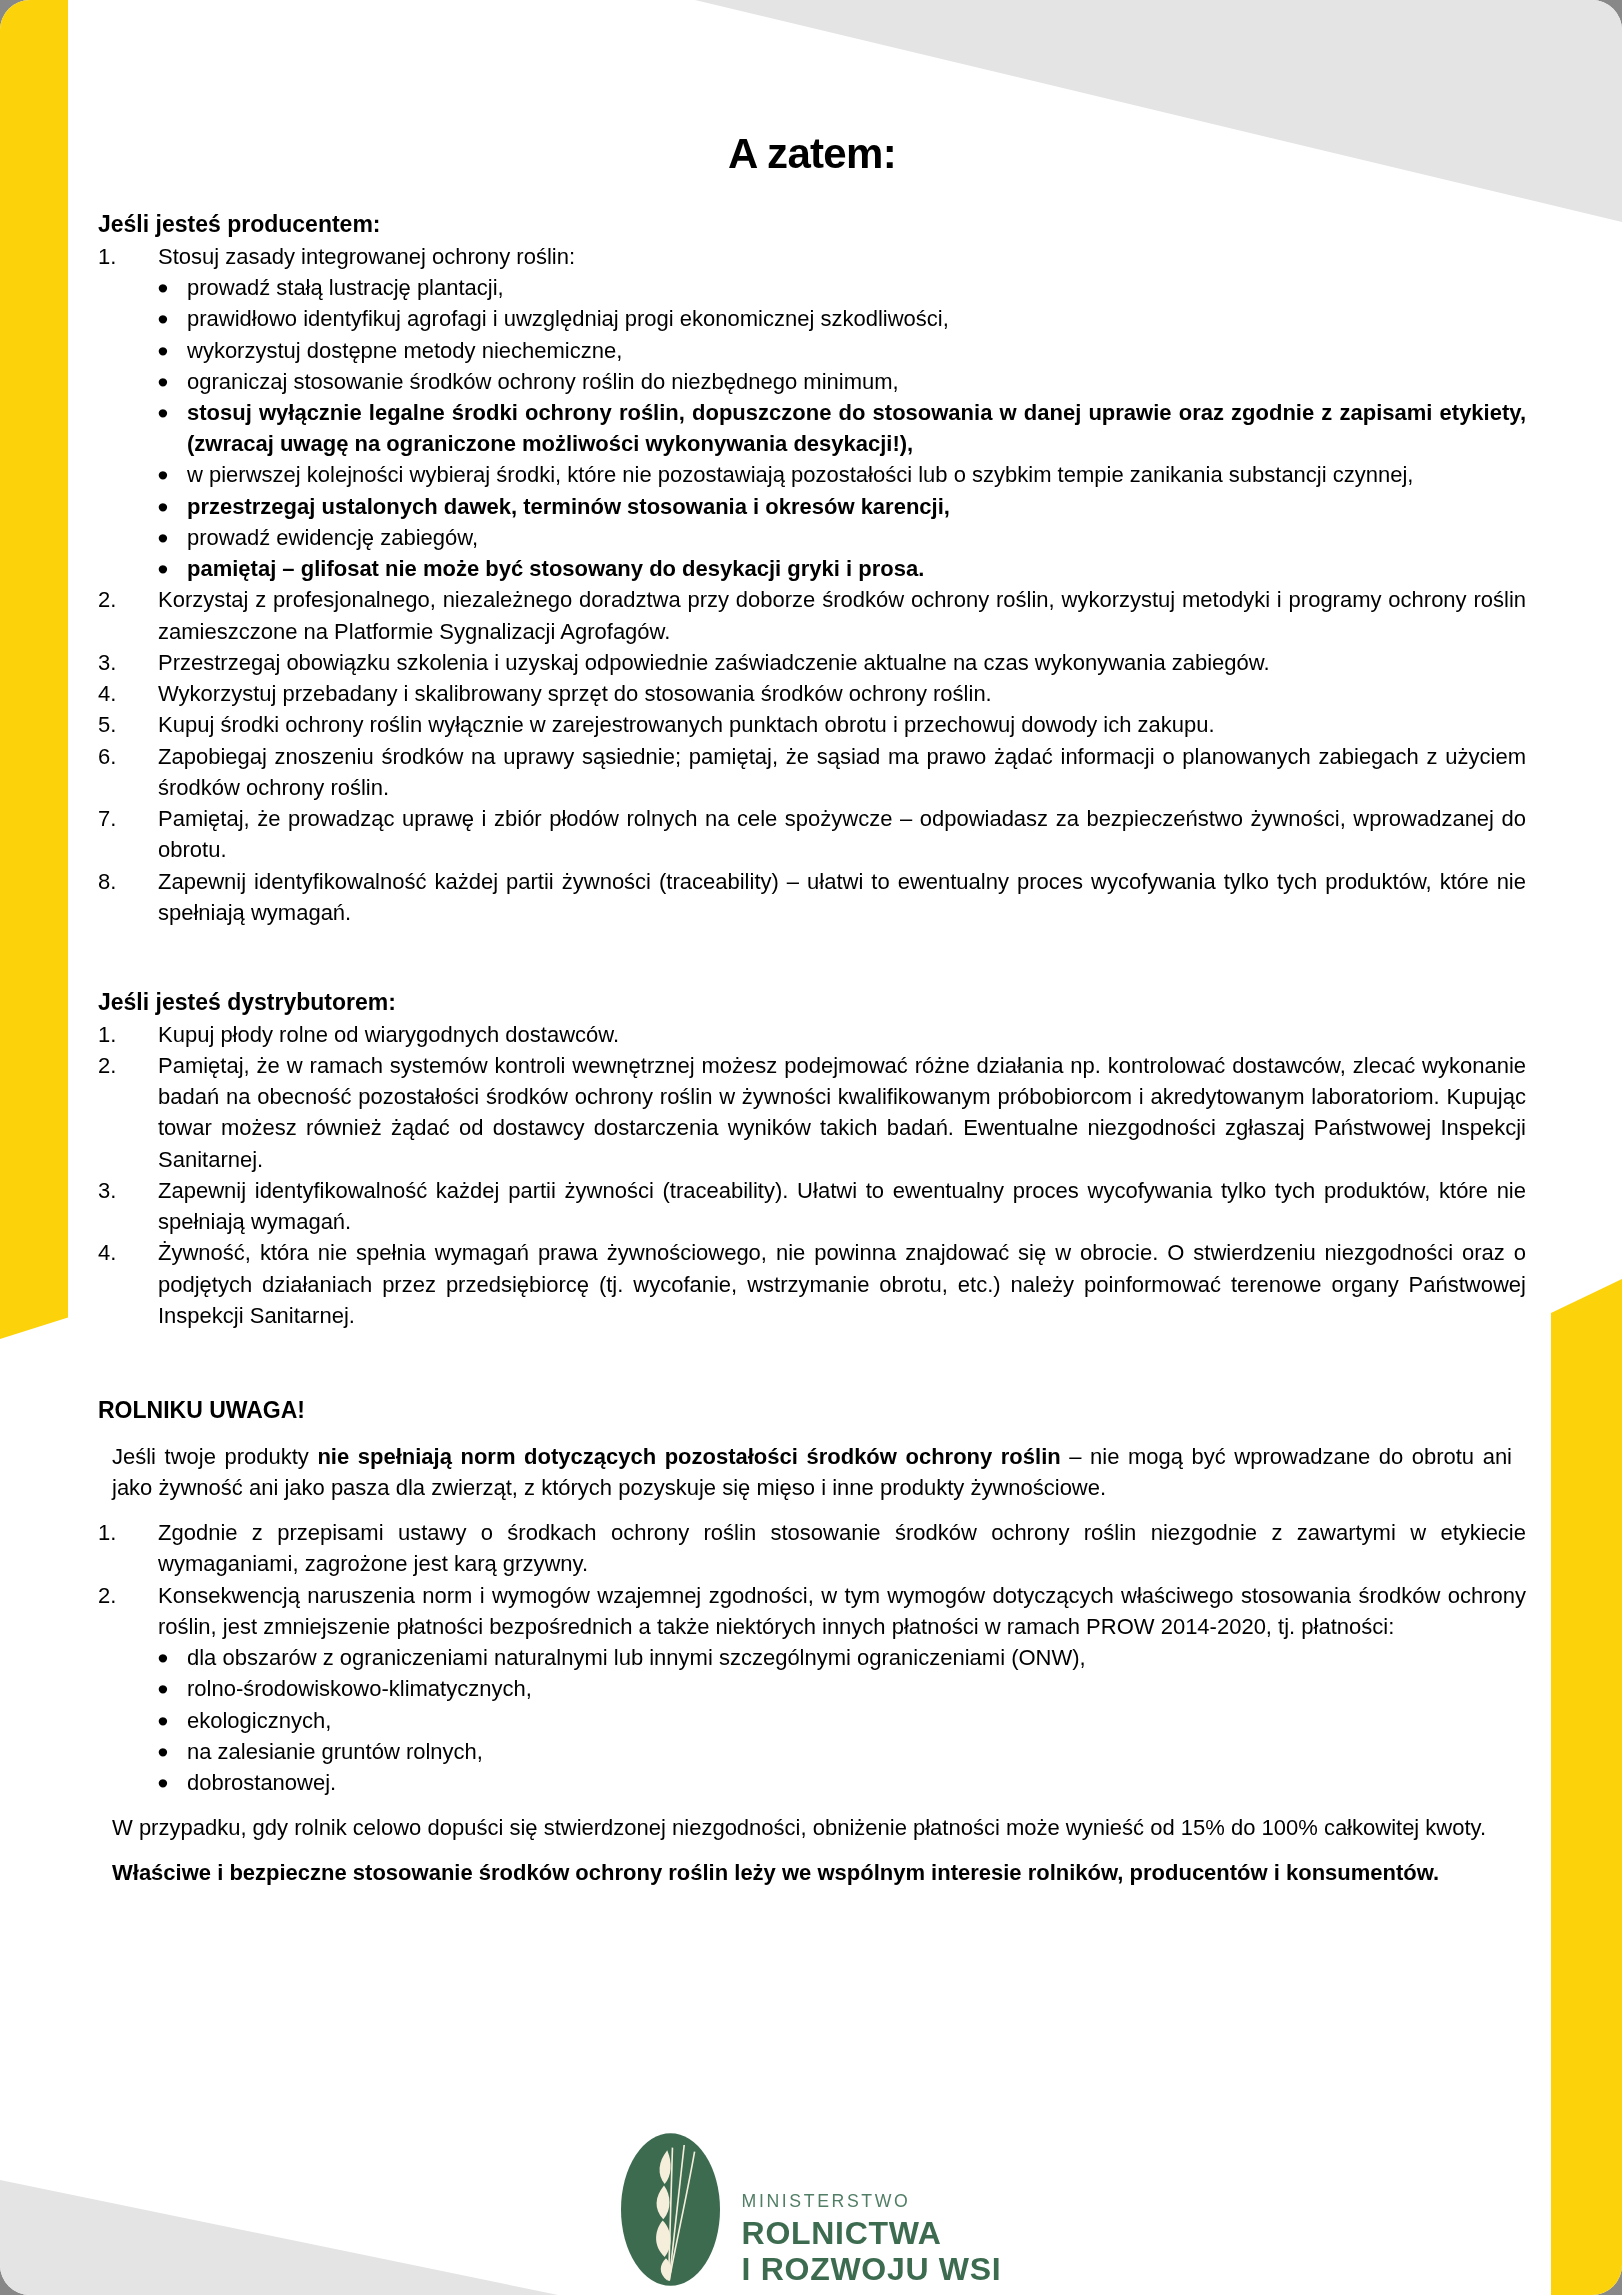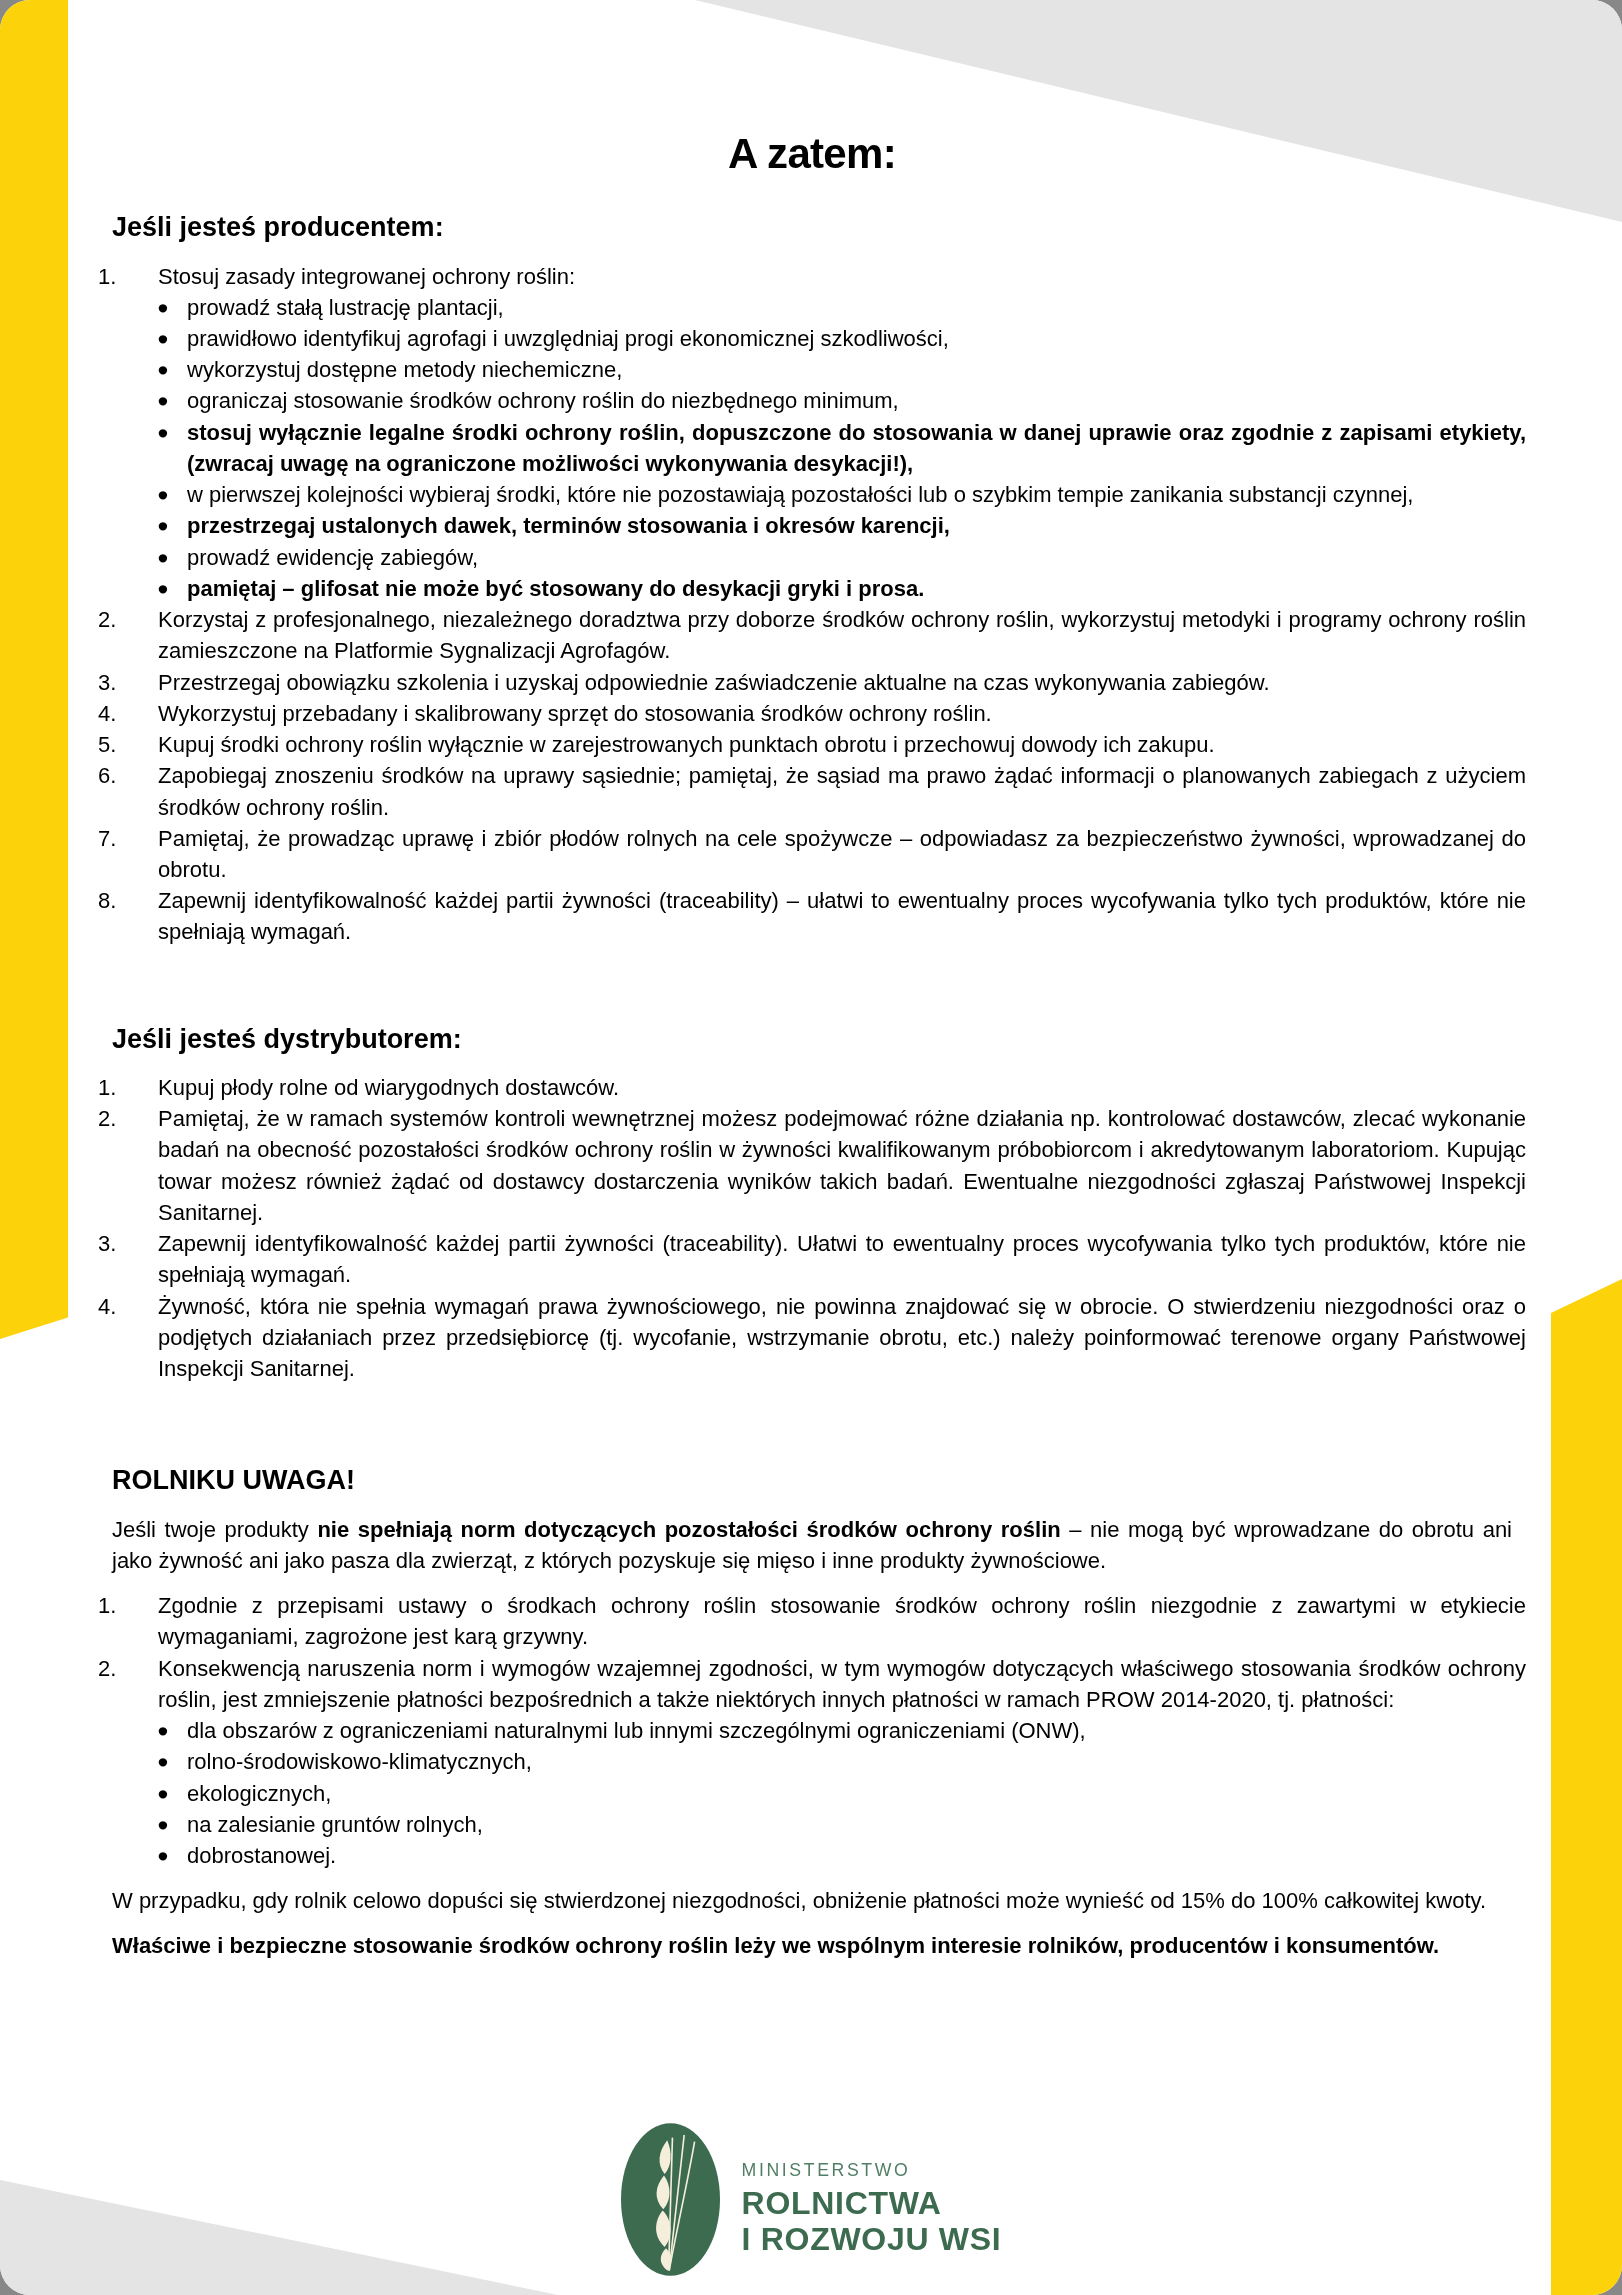--- a/index.html
+++ b/index.html
@@ -35,40 +35,40 @@
   }
 
   .content{
     position:absolute;left:98px;top:131px;width:1428px;z-index:2;
     font-size:22px;line-height:1.42;
   }
   .doc-title{
     text-align:center;font-weight:bold;font-size:42px;line-height:1.1;
     margin:0 0 31px 0;letter-spacing:-0.7px;
   }
-  .sec-heading{font-weight:bold;font-size:27px;margin:14px;}
+  .sec-heading{font-weight:bold;font-size:23px;margin:0;}
   .gap1{height:58px;}
   .gap2{height:63px;}
 
   ol.num-list{list-style:none;margin:0;padding:0;}
   .num-item{display:flex;}
   .num-item .num{flex:0 0 52px;}
   .num-item .txt{flex:1;text-align:justify;margin-left:8px;}
 
   ul.dot-list{list-style:none;margin:0;padding:0 0 0 59px;}
   .dot-item{display:flex;}
   .dot-item .dot{flex:0 0 30px;font-size:19.6px;line-height:31px;}
   .dot-item .txt{flex:1;text-align:justify;}
 
   .para{margin:14px;text-align:justify;}
   .bold{font-weight:bold;}
 
   .logo-row{
-    position:absolute;left:0;bottom:17px;width:100%;z-index:2;
-    display:flex;justify-content:center;align-items:center;gap:22px;
+    position:absolute;left:0;bottom:7px;width:100%;z-index:2;
+    display:flex;justify-content:center;align-items:flex-end;gap:22px;
   }
   .logo-mark{flex:0 0 auto;}
   .logo-text{padding-top:18.3px;color:#3d6b50;}
   .logo-line1{font-size:17.7px;letter-spacing:2.6px;color:#527e66;line-height:1.1;margin-bottom:5.2px;}
   .logo-line2,.logo-line3{font-size:32px;font-weight:bold;line-height:1.12;letter-spacing:0.7px;}
 </style>
 </head>
 <body>
 
 <div class="page">

